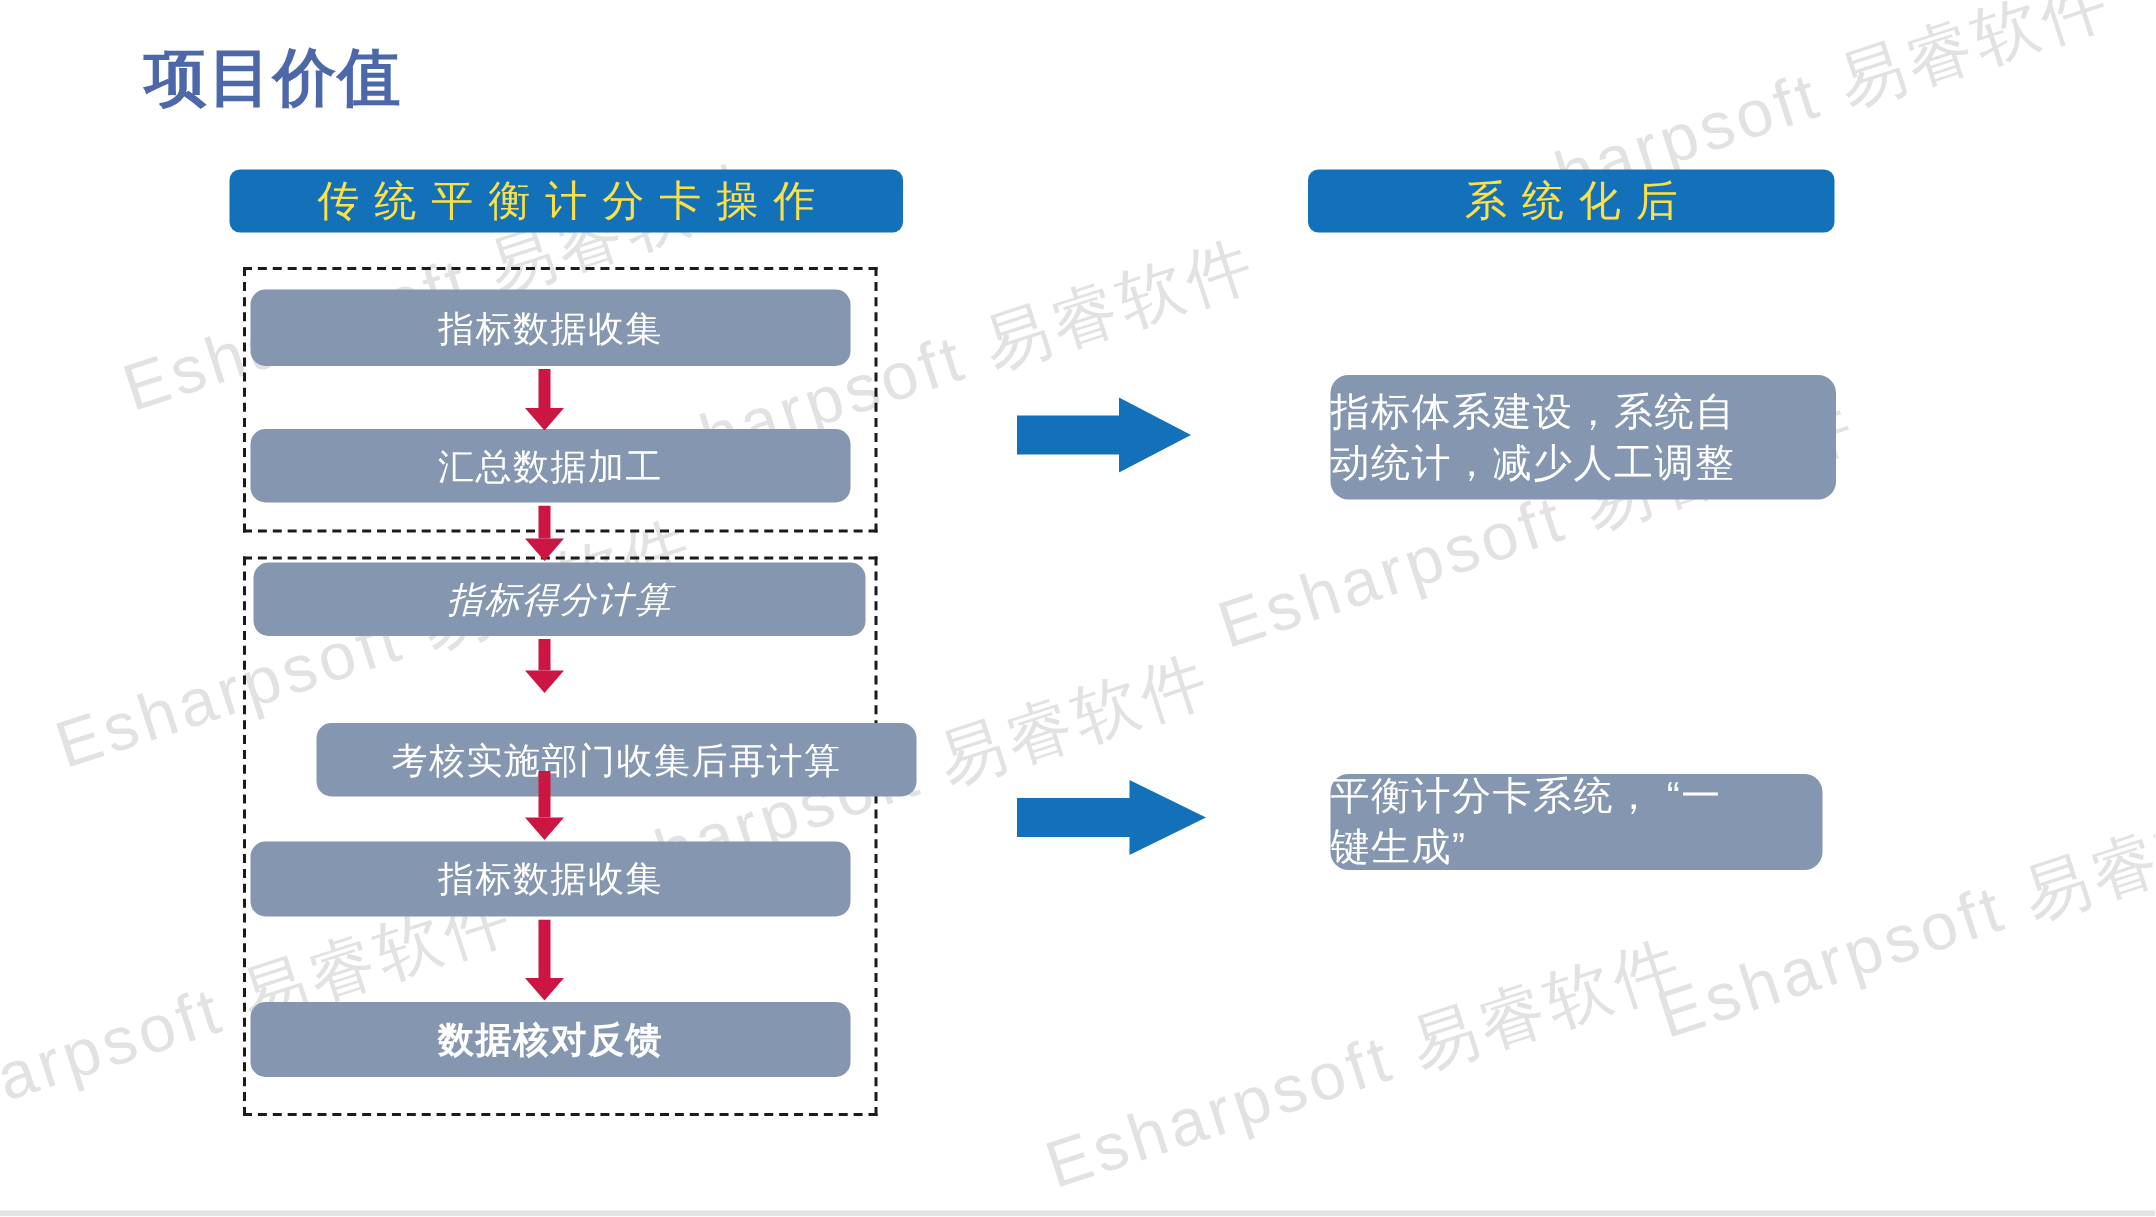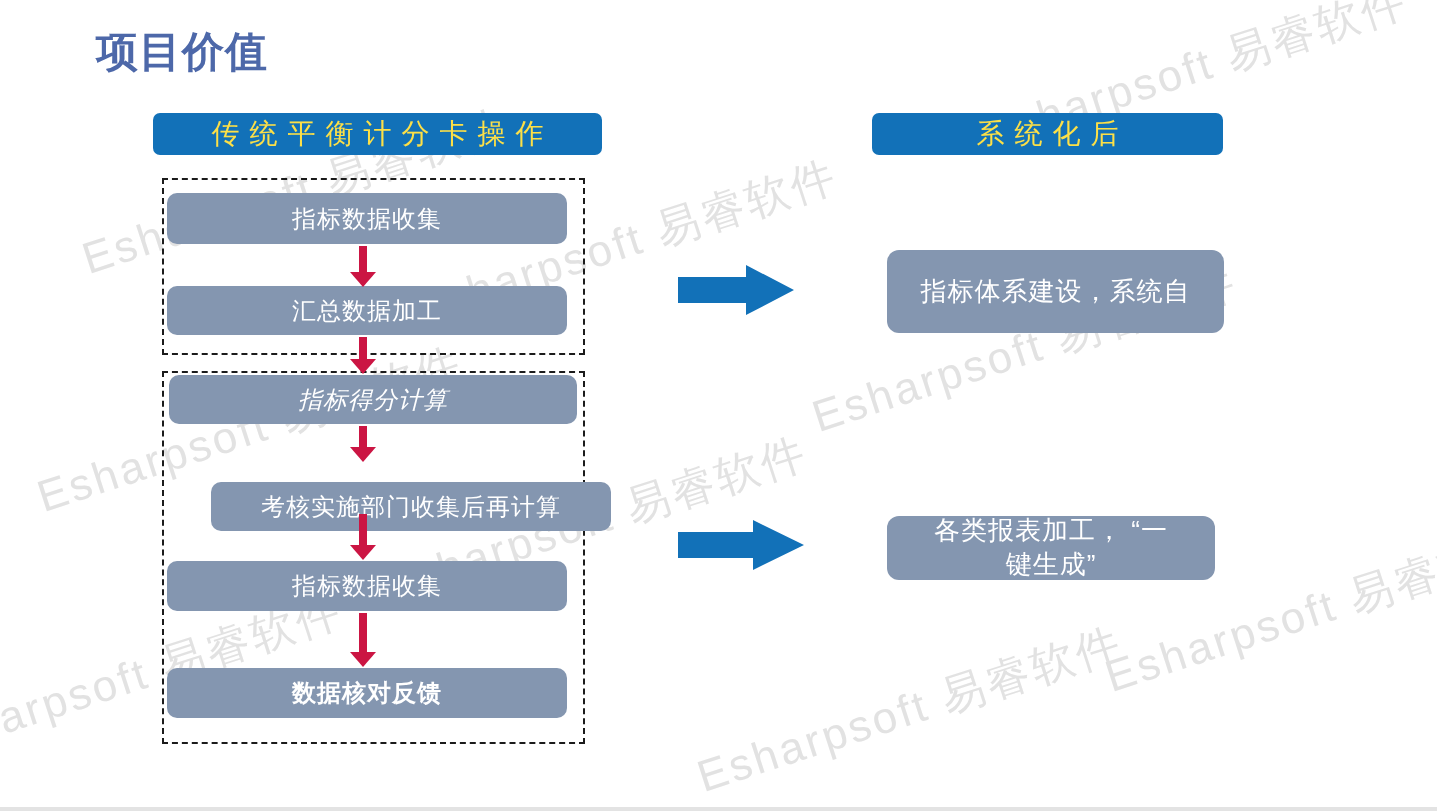--- a/index.html
+++ b/index.html
@@ -26,21 +26,21 @@
   .dashed{
     position:absolute;z-index:1;border:2px dashed #1b1b1b;background:transparent;
   }
   .step{
     position:absolute;z-index:2;background:#8496b0;color:#ffffff;border-radius:10px;
     display:flex;align-items:center;justify-content:center;
     font-size:24px;letter-spacing:1px;text-align:right;
   }
   .result{
     position:absolute;z-index:2;background:#8496b0;color:#ffffff;border-radius:12px;
-    display:flex;flex-direction:column;align-items:center;justify-content:center;
+    display:flex;flex-direction:column;align-items:flex-start;justify-content:center;
     font-size:26px;line-height:1.3;text-align:center;letter-spacing:1px;
   }
   .result span{display:block;}
   .arrow{position:absolute;z-index:2;}
   .bottombar{
     position:absolute;left:0;bottom:0;width:1437px;height:4px;background:#e3e3e3;z-index:3;
   }
 </style>
 </head>
 <body>
@@ -95,20 +95,21 @@
 
   <svg class="arrow" style="left:678px;top:265px;" width="116" height="50">
     <polygon points="0,12 68,12 68,0 116,25 68,50 68,38 0,38" fill="#1271b8"></polygon>
   </svg>
   <svg class="arrow" style="left:678px;top:520px;" width="126" height="50">
     <polygon points="0,12 75,12 75,0 126,25 75,50 75,38 0,38" fill="#1271b8"></polygon>
   </svg>
 
   <div class="result" style="left:887px;top:250px;width:337px;height:83px;">
     <span>指标体系建设，系统自</span>
+    <span>动统计，减少人工调整</span>
   </div>
   <div class="result" style="left:887px;top:516px;width:328px;height:64px;">
-    <span>各类报表加工， “一</span>
+    <span>平衡计分卡系统， “一</span>
     <span>键生成”</span>
   </div>
 
   <div class="bottombar"></div>
 </div>
 
 </body></html>

